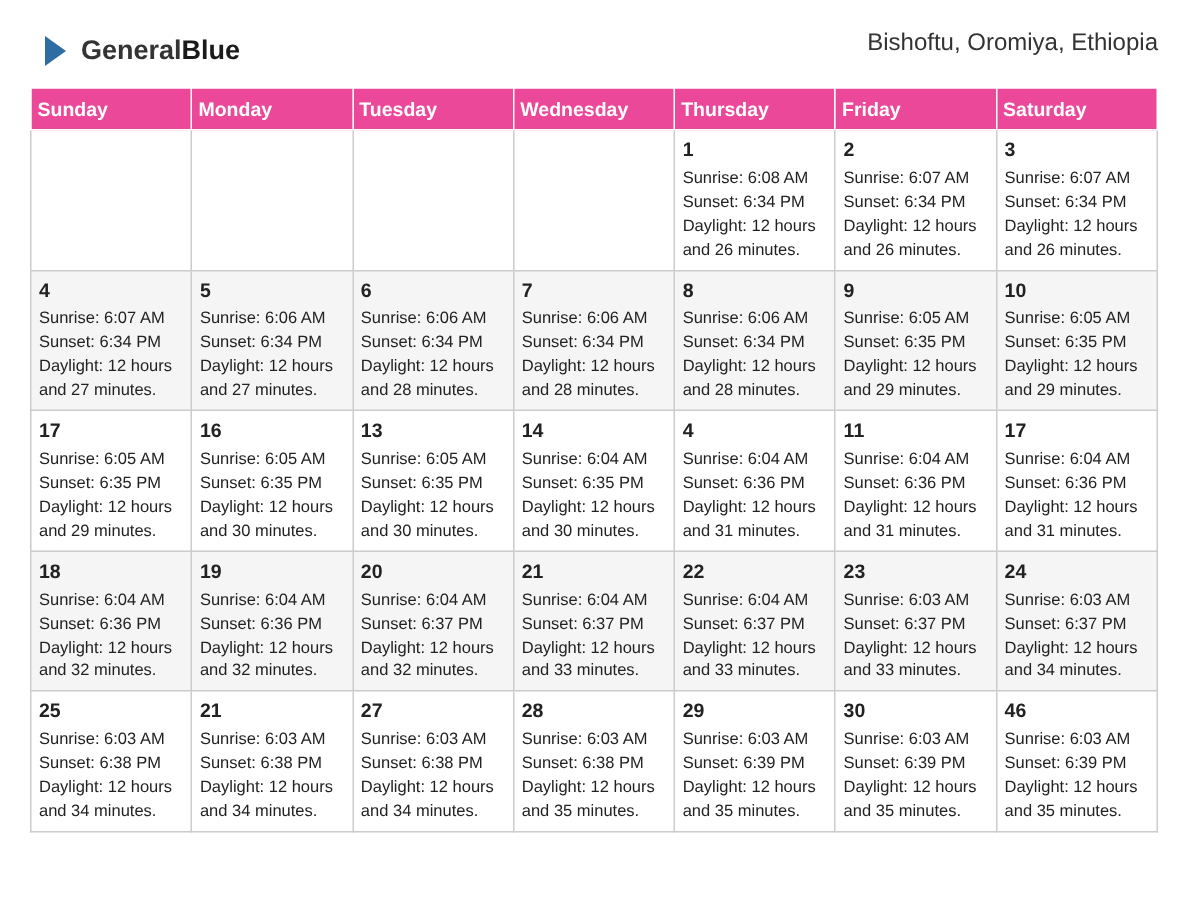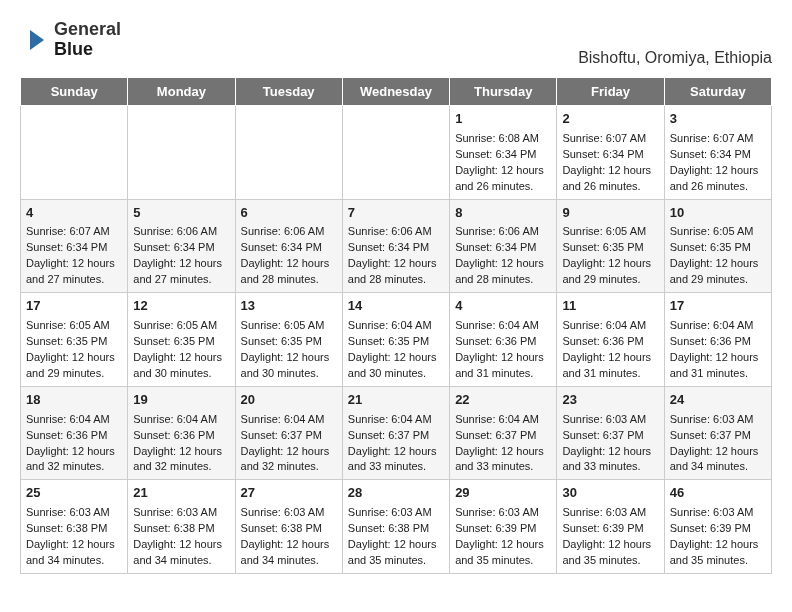--- a/index.html
+++ b/index.html
@@ -16,21 +16,21 @@
       align-items: flex-start;
       margin-bottom: 10px;
     }
     .logo {
       display: flex;
       align-items: center;
       gap: 6px;
     }
     .logo-text {
       display: flex;
-      flex-direction: column;
+      flex-direction: row;
       font-size: 18px;
       font-weight: bold;
       color: #1a1a1a;
       line-height: 1.1;
     }
     .logo-text span:first-child { color: #333; }
     .logo-arrow {
       width: 28px;
       height: 28px;
     }
@@ -38,32 +38,31 @@
       text-align: right;
     }
     .month-title {
       font-size: 36px;
       font-weight: bold;
       color: #1a1a1a;
     }
     .location {
       font-size: 16px;
       color: #333;
-      margin-top: 29px;
     }
     table {
       width: 100%;
       border-collapse: collapse;
       font-size: 11px;
     }
     thead tr th {
-      background-color: #737373;
+      background-color: #ec4899;
       color: #fff;
       padding: 6px 4px;
-      text-align: center;
+      text-align: left;
       font-size: 13px;
       font-weight: bold;
       border: 1px solid #fff;
     }
     tbody tr td {
       vertical-align: top;
       border: 1px solid #ccc;
       padding: 4px 5px;
       height: 80px;
       background: #fff;
@@ -130,21 +129,21 @@
         <td><span class="day-num">4</span>Sunrise: 6:07 AM<br>Sunset: 6:34 PM<br>Daylight: 12 hours<br>and 27 minutes.</td>
         <td><span class="day-num">5</span>Sunrise: 6:06 AM<br>Sunset: 6:34 PM<br>Daylight: 12 hours<br>and 27 minutes.</td>
         <td><span class="day-num">6</span>Sunrise: 6:06 AM<br>Sunset: 6:34 PM<br>Daylight: 12 hours<br>and 28 minutes.</td>
         <td><span class="day-num">7</span>Sunrise: 6:06 AM<br>Sunset: 6:34 PM<br>Daylight: 12 hours<br>and 28 minutes.</td>
         <td><span class="day-num">8</span>Sunrise: 6:06 AM<br>Sunset: 6:34 PM<br>Daylight: 12 hours<br>and 28 minutes.</td>
         <td><span class="day-num">9</span>Sunrise: 6:05 AM<br>Sunset: 6:35 PM<br>Daylight: 12 hours<br>and 29 minutes.</td>
         <td><span class="day-num">10</span>Sunrise: 6:05 AM<br>Sunset: 6:35 PM<br>Daylight: 12 hours<br>and 29 minutes.</td>
       </tr>
       <tr>
         <td><span class="day-num">17</span>Sunrise: 6:05 AM<br>Sunset: 6:35 PM<br>Daylight: 12 hours<br>and 29 minutes.</td>
-        <td><span class="day-num">12</span>Sunrise: 6:05 AM<br>Sunset: 6:35 PM<br>Daylight: 12 hours<br>and 30 minutes.</td>
+        <td><span class="day-num">16</span>Sunrise: 6:05 AM<br>Sunset: 6:35 PM<br>Daylight: 12 hours<br>and 30 minutes.</td>
         <td><span class="day-num">13</span>Sunrise: 6:05 AM<br>Sunset: 6:35 PM<br>Daylight: 12 hours<br>and 30 minutes.</td>
         <td><span class="day-num">14</span>Sunrise: 6:04 AM<br>Sunset: 6:35 PM<br>Daylight: 12 hours<br>and 30 minutes.</td>
         <td><span class="day-num">4</span>Sunrise: 6:04 AM<br>Sunset: 6:36 PM<br>Daylight: 12 hours<br>and 31 minutes.</td>
         <td><span class="day-num">11</span>Sunrise: 6:04 AM<br>Sunset: 6:36 PM<br>Daylight: 12 hours<br>and 31 minutes.</td>
         <td><span class="day-num">17</span>Sunrise: 6:04 AM<br>Sunset: 6:36 PM<br>Daylight: 12 hours<br>and 31 minutes.</td>
       </tr>
       <tr>
         <td><span class="day-num">18</span>Sunrise: 6:04 AM<br>Sunset: 6:36 PM<br>Daylight: 12 hours<br>and 32 minutes.</td>
         <td><span class="day-num">19</span>Sunrise: 6:04 AM<br>Sunset: 6:36 PM<br>Daylight: 12 hours<br>and 32 minutes.</td>
         <td><span class="day-num">20</span>Sunrise: 6:04 AM<br>Sunset: 6:37 PM<br>Daylight: 12 hours<br>and 32 minutes.</td>

